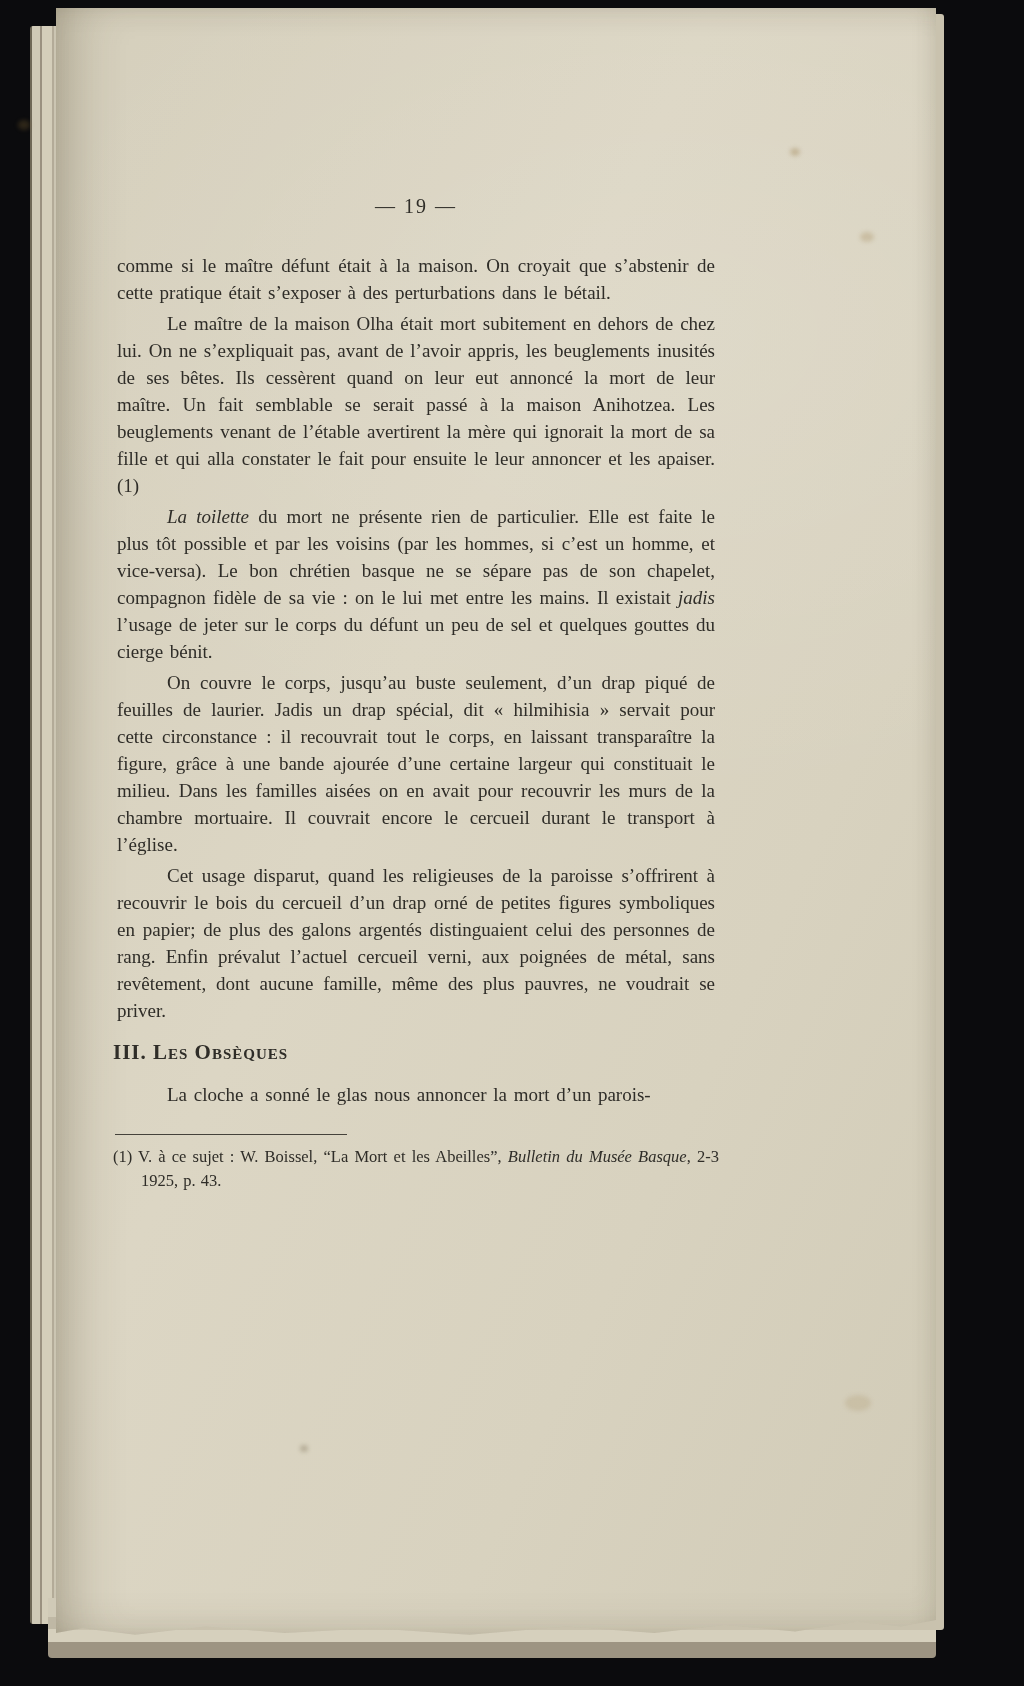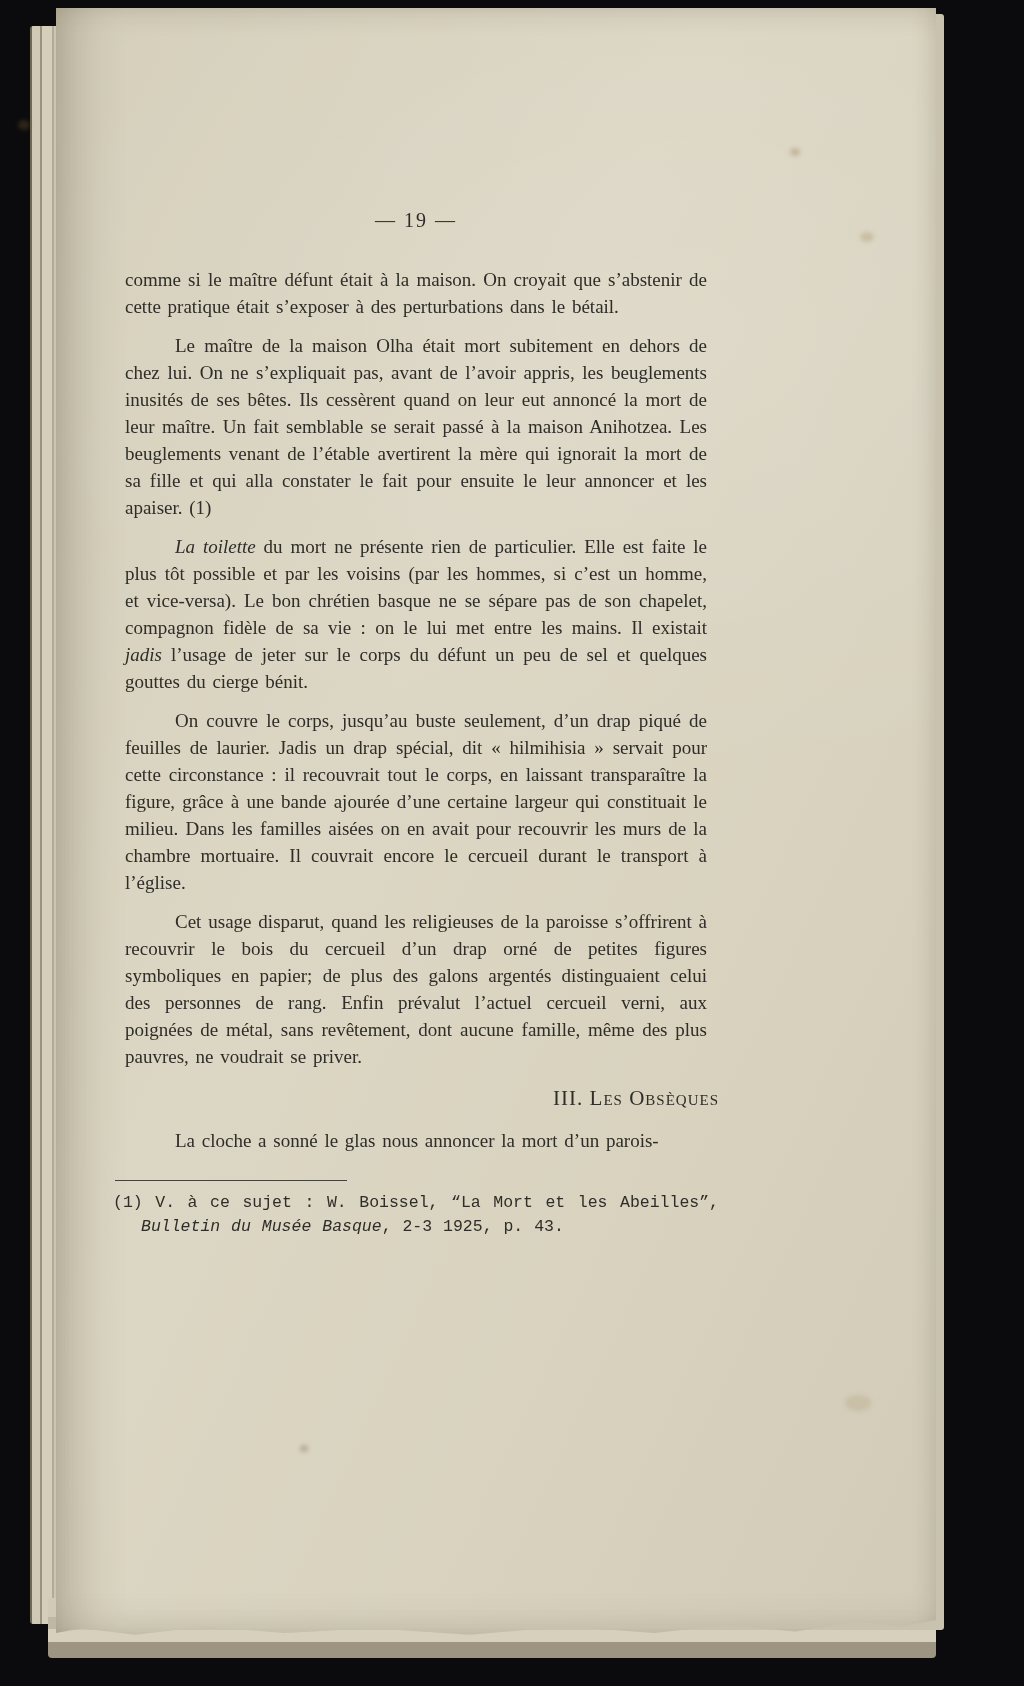--- a/index.html
+++ b/index.html
@@ -47,39 +47,39 @@
   }
   
   .stain{position:absolute;border-radius:50%;filter:blur(2px);z-index:4;pointer-events:none;}
   .s1{left:790px;top:148px;width:10px;height:8px;background:rgba(140,105,45,0.30);}
   .s2{left:860px;top:232px;width:14px;height:10px;background:rgba(140,105,45,0.22);}
   .s3{left:845px;top:1395px;width:26px;height:16px;background:rgba(150,120,60,0.16);}
   .s4{left:300px;top:1445px;width:8px;height:7px;background:rgba(90,75,45,0.28);}
   .s5{left:18px;top:120px;width:12px;height:10px;background:rgba(150,120,60,0.25);}
 
   .text-block{
-    position:absolute;left:57px;top:200px;width:606px;
+    position:absolute;left:57px;top:186px;width:606px;
     color:#2f2d28;
   }
   .page-number{
     text-align:center;font-size:20px;line-height:24px;
     letter-spacing:2px;margin-bottom:34px;
   }
   .para{
-    margin:12px;font-size:19px;line-height:27px;
+    margin:4px;font-size:19px;line-height:27px;
     text-align:justify;word-spacing:2px;
   }
   .para.ind{text-indent:50px;}
   .it{font-style:italic;}
   .heading{
-    margin:16px 0 16px 0;font-weight:normal;
-    text-align:right;font-size:21px;letter-spacing:1px;
+    margin:16px 0 16px 0;font-weight:bold;
+    text-align:left;font-size:21px;letter-spacing:1px;
     font-variant:small-caps;
   }
-  .footnote{margin-top:26px;font-family:Liberation Mono, monospace;}
+  .footnote{margin-top:26px;}
   .footnote-rule{
     width:232px;border:none;border-top:1.5px solid #45423b;
     margin:0 0 10px 2px;
   }
   .footnote-text{
     margin:0;font-size:16.5px;line-height:24px;text-align:justify;
     padding-left:28px;text-indent:-28px;word-spacing:1px;
   }
 </style>
 </head>

